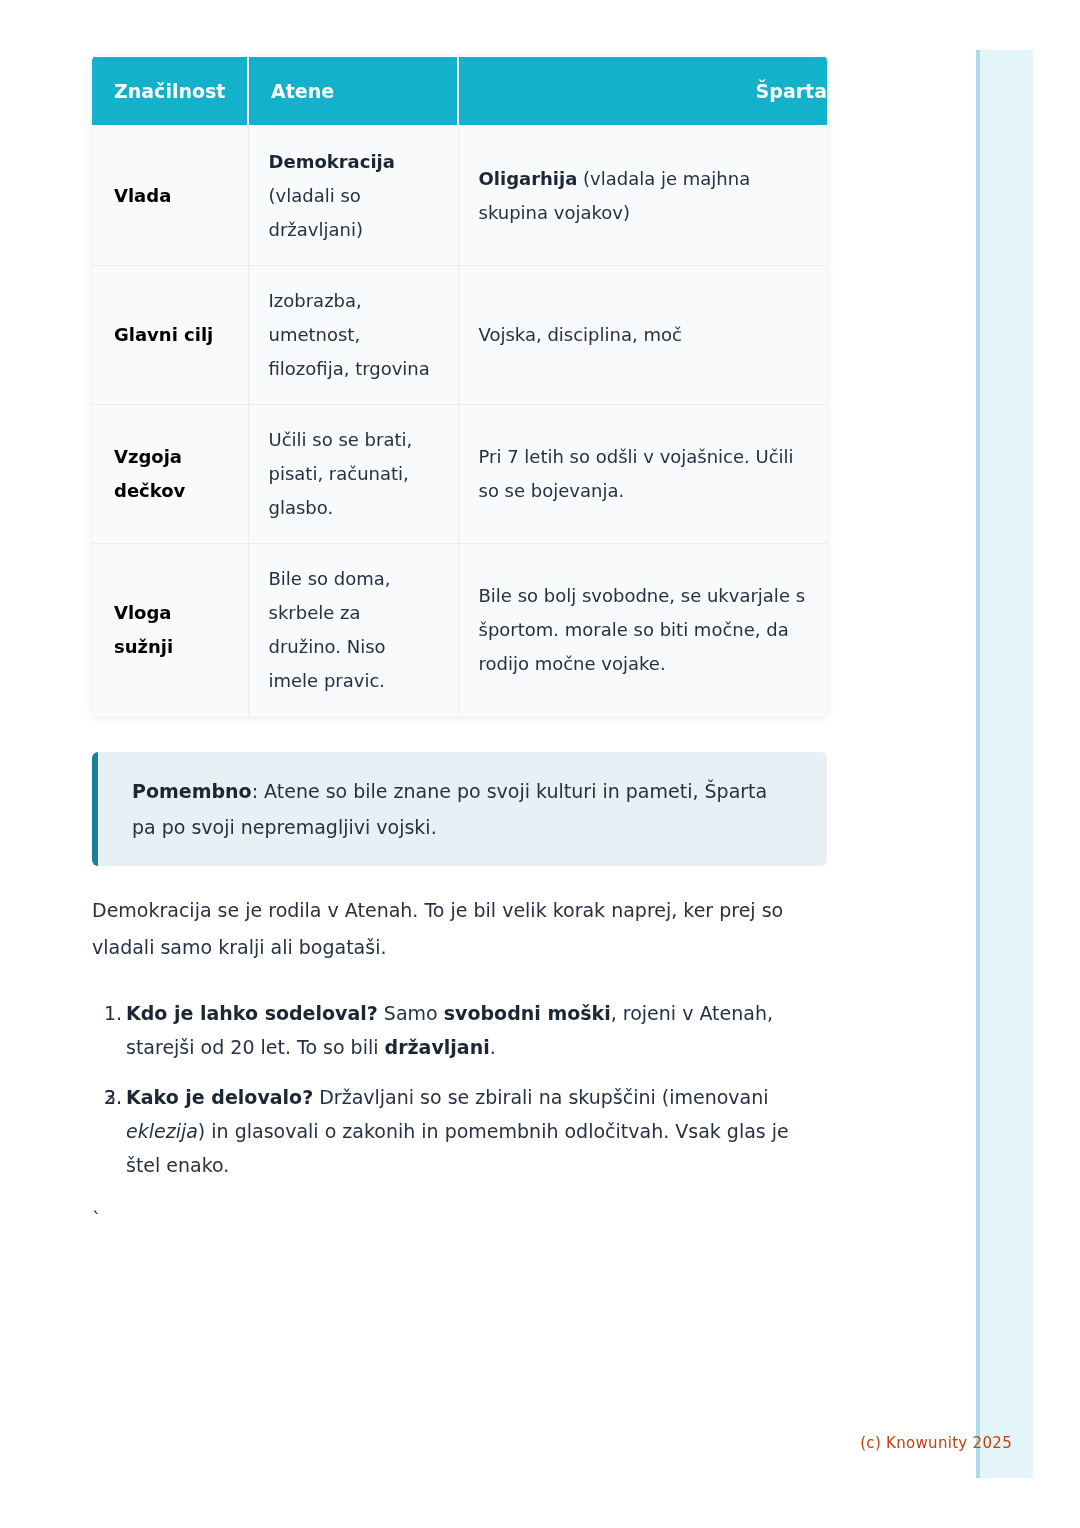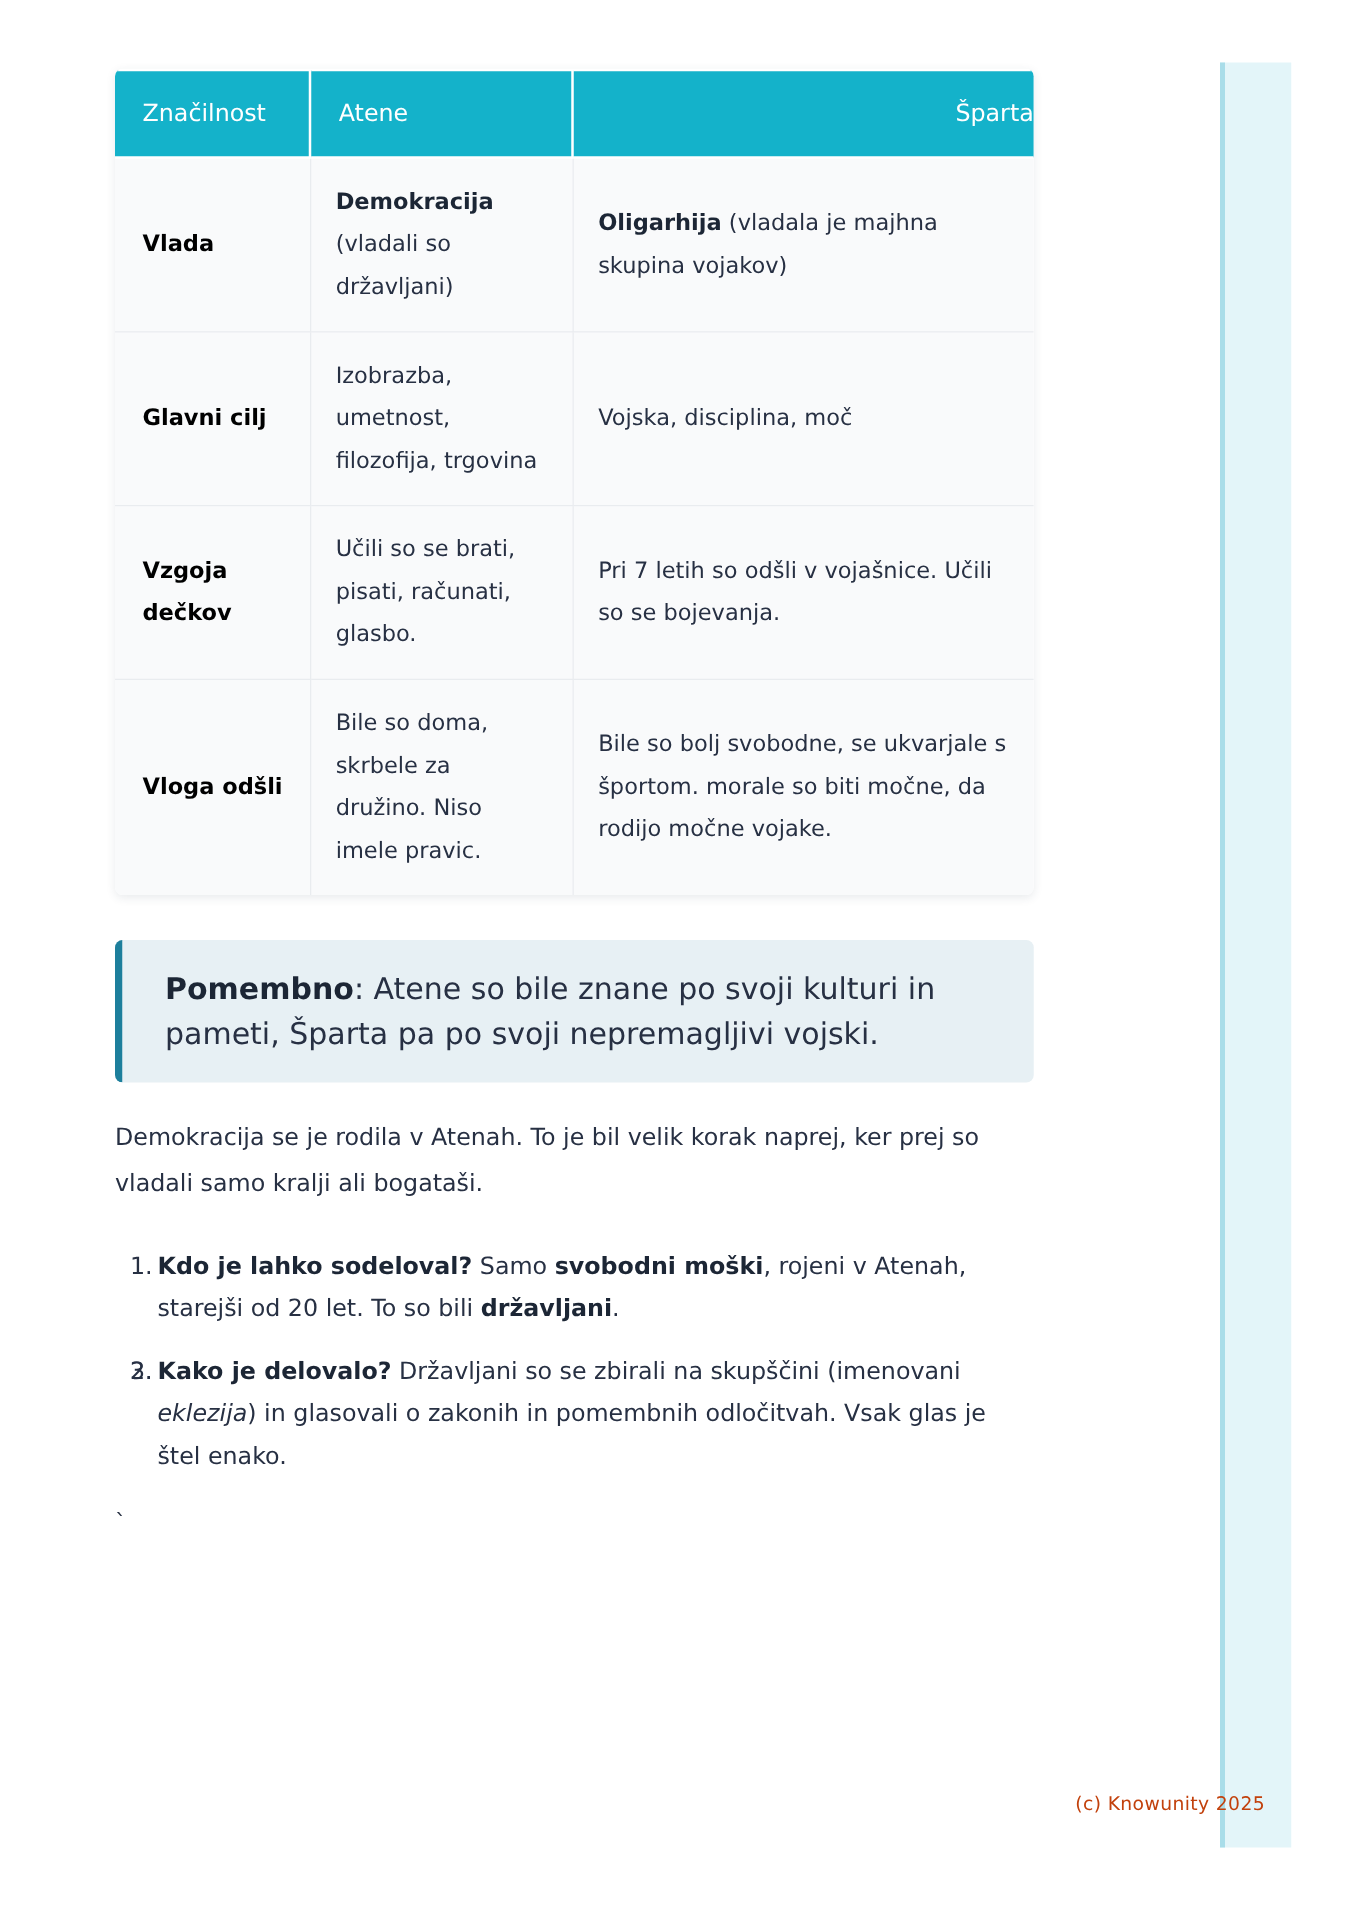--- a/index.html
+++ b/index.html
@@ -35,21 +35,21 @@
     border-collapse:collapse;
     width:735px;
     table-layout:fixed;
     font-size:18px;
     line-height:34px;
   }
   table.cmp th{
     background:#14b2ca;
     color:#ffffff;
     font-size:19px;
-    font-weight:normal;
+    font-weight:bold;
     text-align:left;
     padding:17px 0 17px 22px;
     border:2px solid #ffffff;
   }
   table.cmp th:first-child{border-left:none;}
   table.cmp th:last-child{border-right:none;text-align:right;}
   table.cmp td{
     background:#f9fafb;
     border:1px solid #e9ecef;
     vertical-align:middle;
@@ -65,21 +65,21 @@
   table.cmp tr:last-child td{border-bottom:none;}
   .b{font-weight:bold;color:#1c2635;}
   .i{font-style:italic;}
   
   .callout{
     margin-top:36px;
     background:#e7f0f4;
     border-left:6px solid #1d7f9c;
     border-radius:6px;
     padding:21px 34px 21px 34px;
-    font-size:24px;
+    font-size:19px;
     line-height:36px;
     color:#273043;
     box-sizing:border-box;
     width:735px;
   }
   
   h2.section-heading{
     margin:40px 0 0 0;
     font-size:28px;
     line-height:34px;
@@ -158,21 +158,21 @@
             <td class="rowlabel">Glavni cilj</td>
             <td><span>Izobrazba, umetnost, filozofija, trgovina</span></td>
             <td><span>Vojska, disciplina, moč</span></td>
           </tr>
           <tr>
             <td class="rowlabel">Vzgoja dečkov</td>
             <td><span>Učili so se brati, pisati, računati, glasbo.</span></td>
             <td><span>Pri 7 letih so odšli v vojašnice. Učili so se bojevanja.</span></td>
           </tr>
           <tr>
-            <td class="rowlabel">Vloga odšli</td>
+            <td class="rowlabel">Vloga sužnji</td>
             <td><span>Bile so doma, skrbele za družino. Niso imele pravic.</span></td>
             <td><span>Bile so bolj svobodne, se ukvarjale s športom. morale so biti močne, da rodijo močne vojake.</span></td>
           </tr>
         </tbody>
       </table>
     </div>
 
     <div class="callout">
       <span><span class="b">Pomembno</span><span>: Atene so bile znane po svoji kulturi in pameti, Šparta pa po svoji nepremagljivi vojski.</span></span>
     </div>

